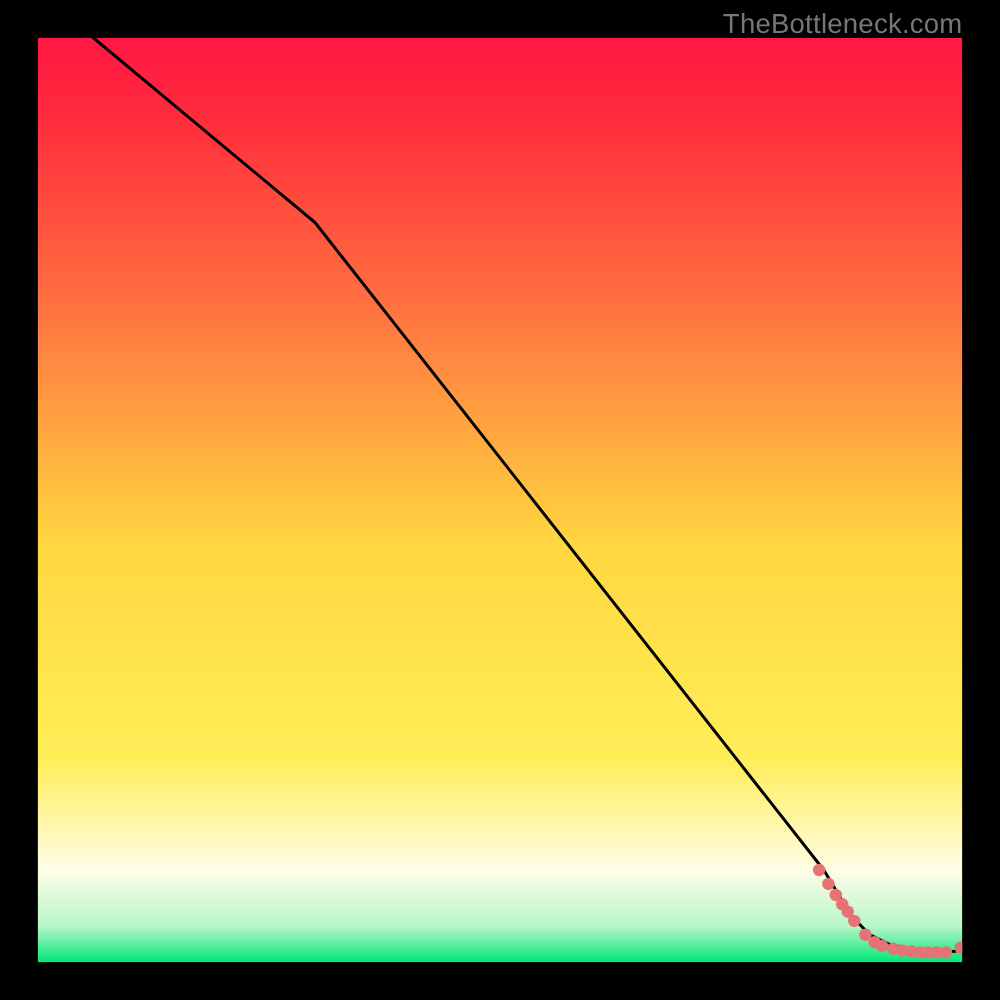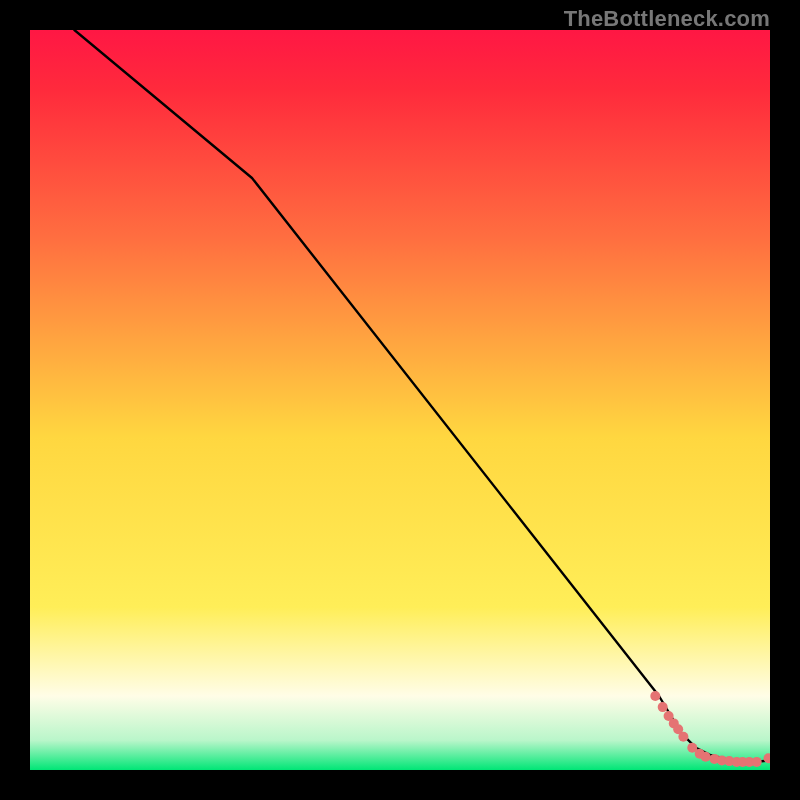--- a/index.html
+++ b/index.html
@@ -29,21 +29,21 @@
     position: absolute;
     left: 0; top: 0;
     width: 100%; height: 100%;
   }
   .watermark {
     position: absolute;
     top: 6px;
     right: 30px;
     color: #777;
     font-size: 22px;
-    font-weight: 700;
+    font-weight: 400;
     letter-spacing: 0.2px;
   }
   svg.line-layer {
     position: absolute;
     left: 0; top: 0;
     width: 100%; height: 100%;
   }
 </style>
 </head>
 <body>

